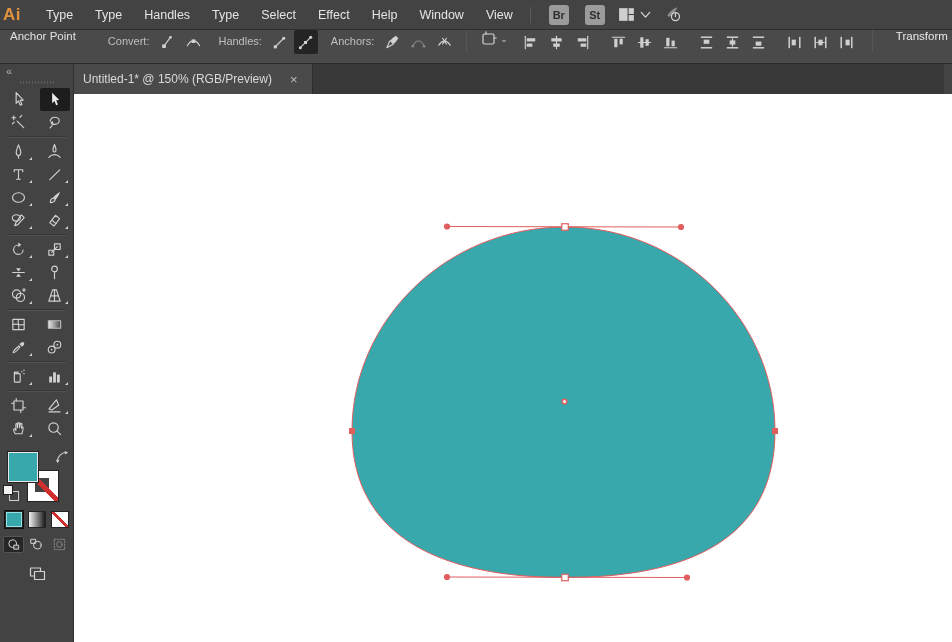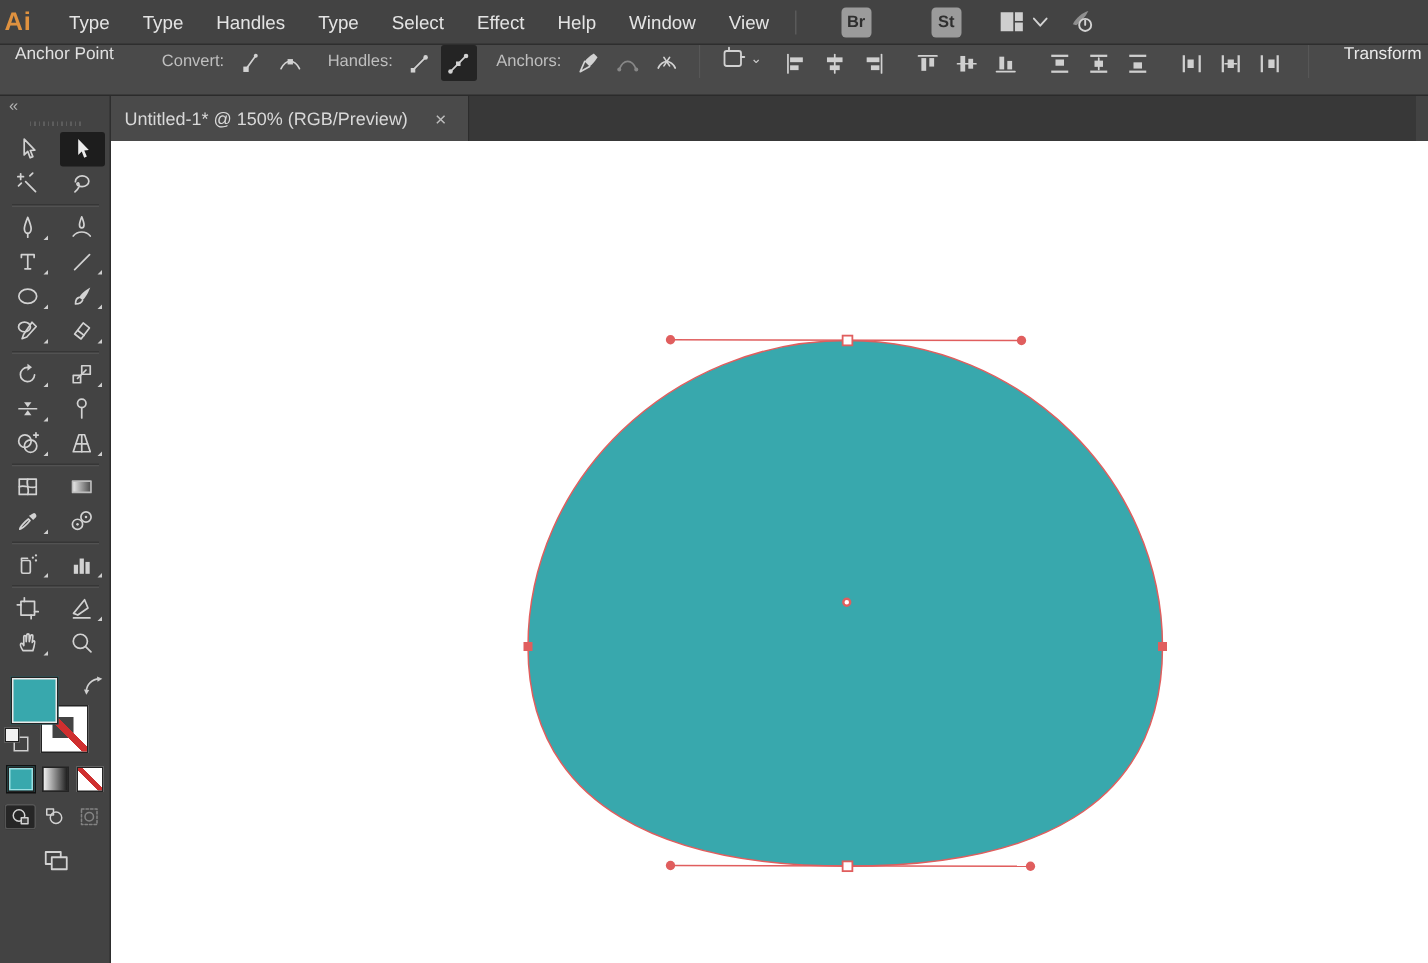--- a/index.html
+++ b/index.html
@@ -8,21 +8,21 @@
   .svgi{width:18px;height:18px;fill:none;stroke:#d2d2d2;stroke-width:1.2;stroke-linecap:round;stroke-linejoin:round;display:block}
   .dim{opacity:.45}
 
   
   #menubar{position:absolute;left:0;top:0;width:952px;height:30px;background:#434343;
     display:flex;align-items:center;border-bottom:1px solid #2e2e2e;box-sizing:border-box}
   #ai-logo{color:#e0923f;font-weight:bold;font-size:17px;margin:0 14px 0 3px;letter-spacing:.5px}
   .menu-item{color:#e4e4e4;font-size:12.5px;padding:0 11px;height:30px;line-height:30px;cursor:default}
   #mb-sep{width:1px;height:16px;background:#5a5a5a;margin:0 10px 0 6px}
   .sq-btn{width:20px;height:20px;border-radius:3px;background:#9b9b9b;color:#2f2f2f;
-    font-size:11px;font-weight:bold;display:flex;align-items:center;justify-content:center;margin:0 20px}
+    font-size:11px;font-weight:bold;display:flex;align-items:center;justify-content:center;margin:0 8px}
   .mb-ic{margin:0 4px;display:flex;align-items:center}
   .mb-ic .svgi{width:19px;height:19px}
 
   
   #controlbar{position:absolute;left:0;top:30px;width:952px;height:34px;background:#4a4a4a;
     display:flex;align-items:flex-start;border-bottom:1px solid #2b2b2b;box-sizing:border-box}
   #cb-grip{width:8px;height:26px;margin-left:2px;background:repeating-linear-gradient(0deg,#585858 0 1px,transparent 1px 3px)}
   #cb-context{color:#e0e0e0;font-size:11.5px;margin:0 20px 0 8px;white-space:nowrap}
   .cb-label{color:#bfbfbf;font-size:11px;margin:5px 5px 0 12px;white-space:nowrap}
   .cb-btn{width:24px;height:24px;display:flex;align-items:center;justify-content:center;border-radius:2px;margin:0 1px}

